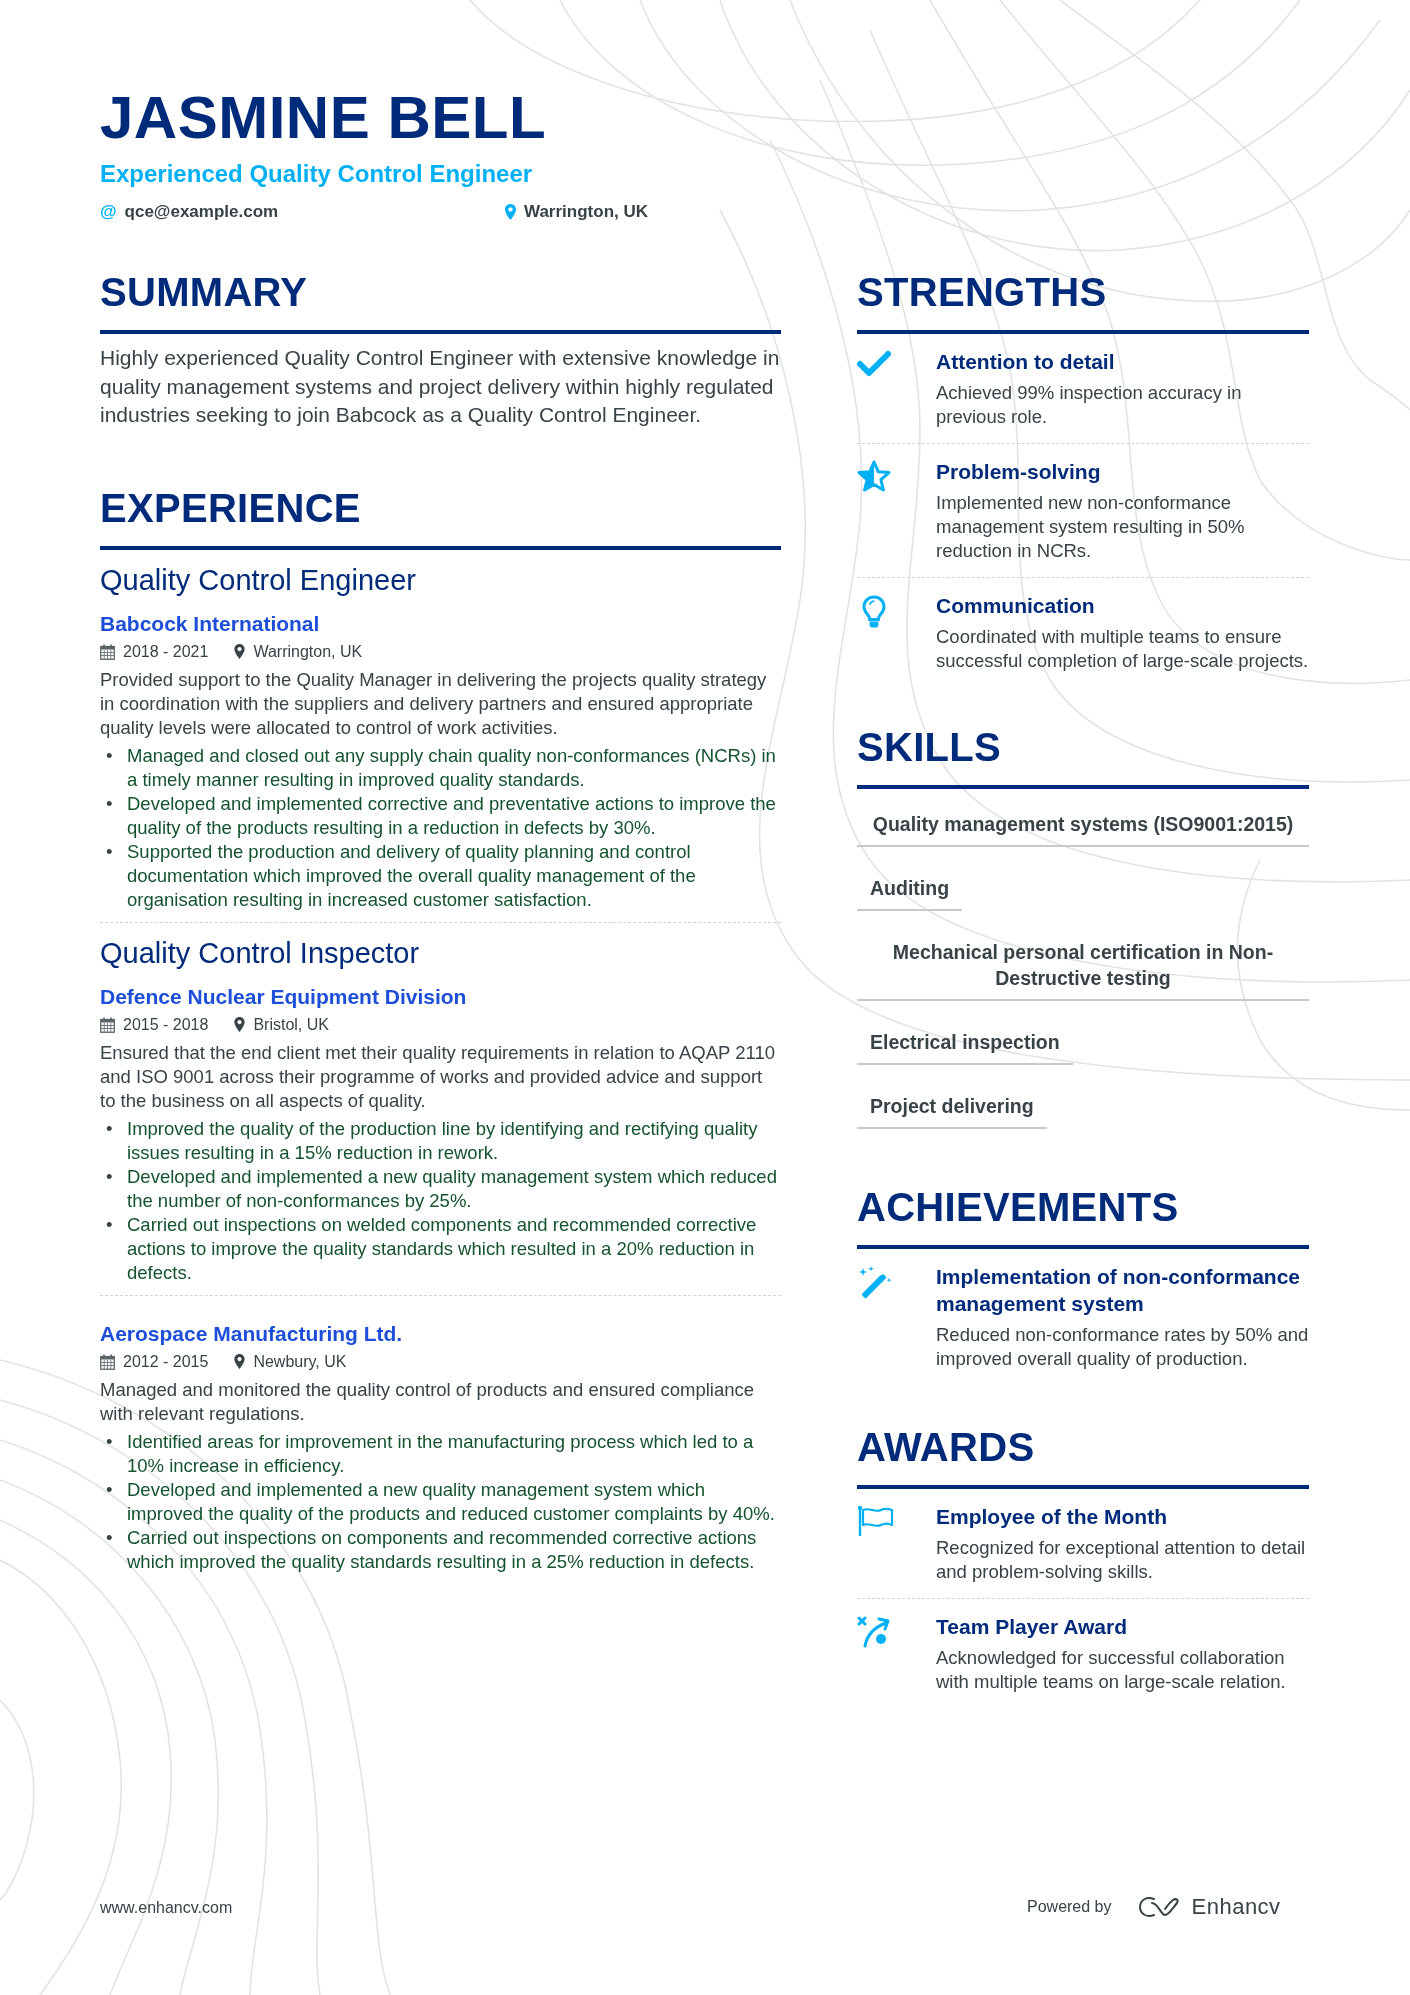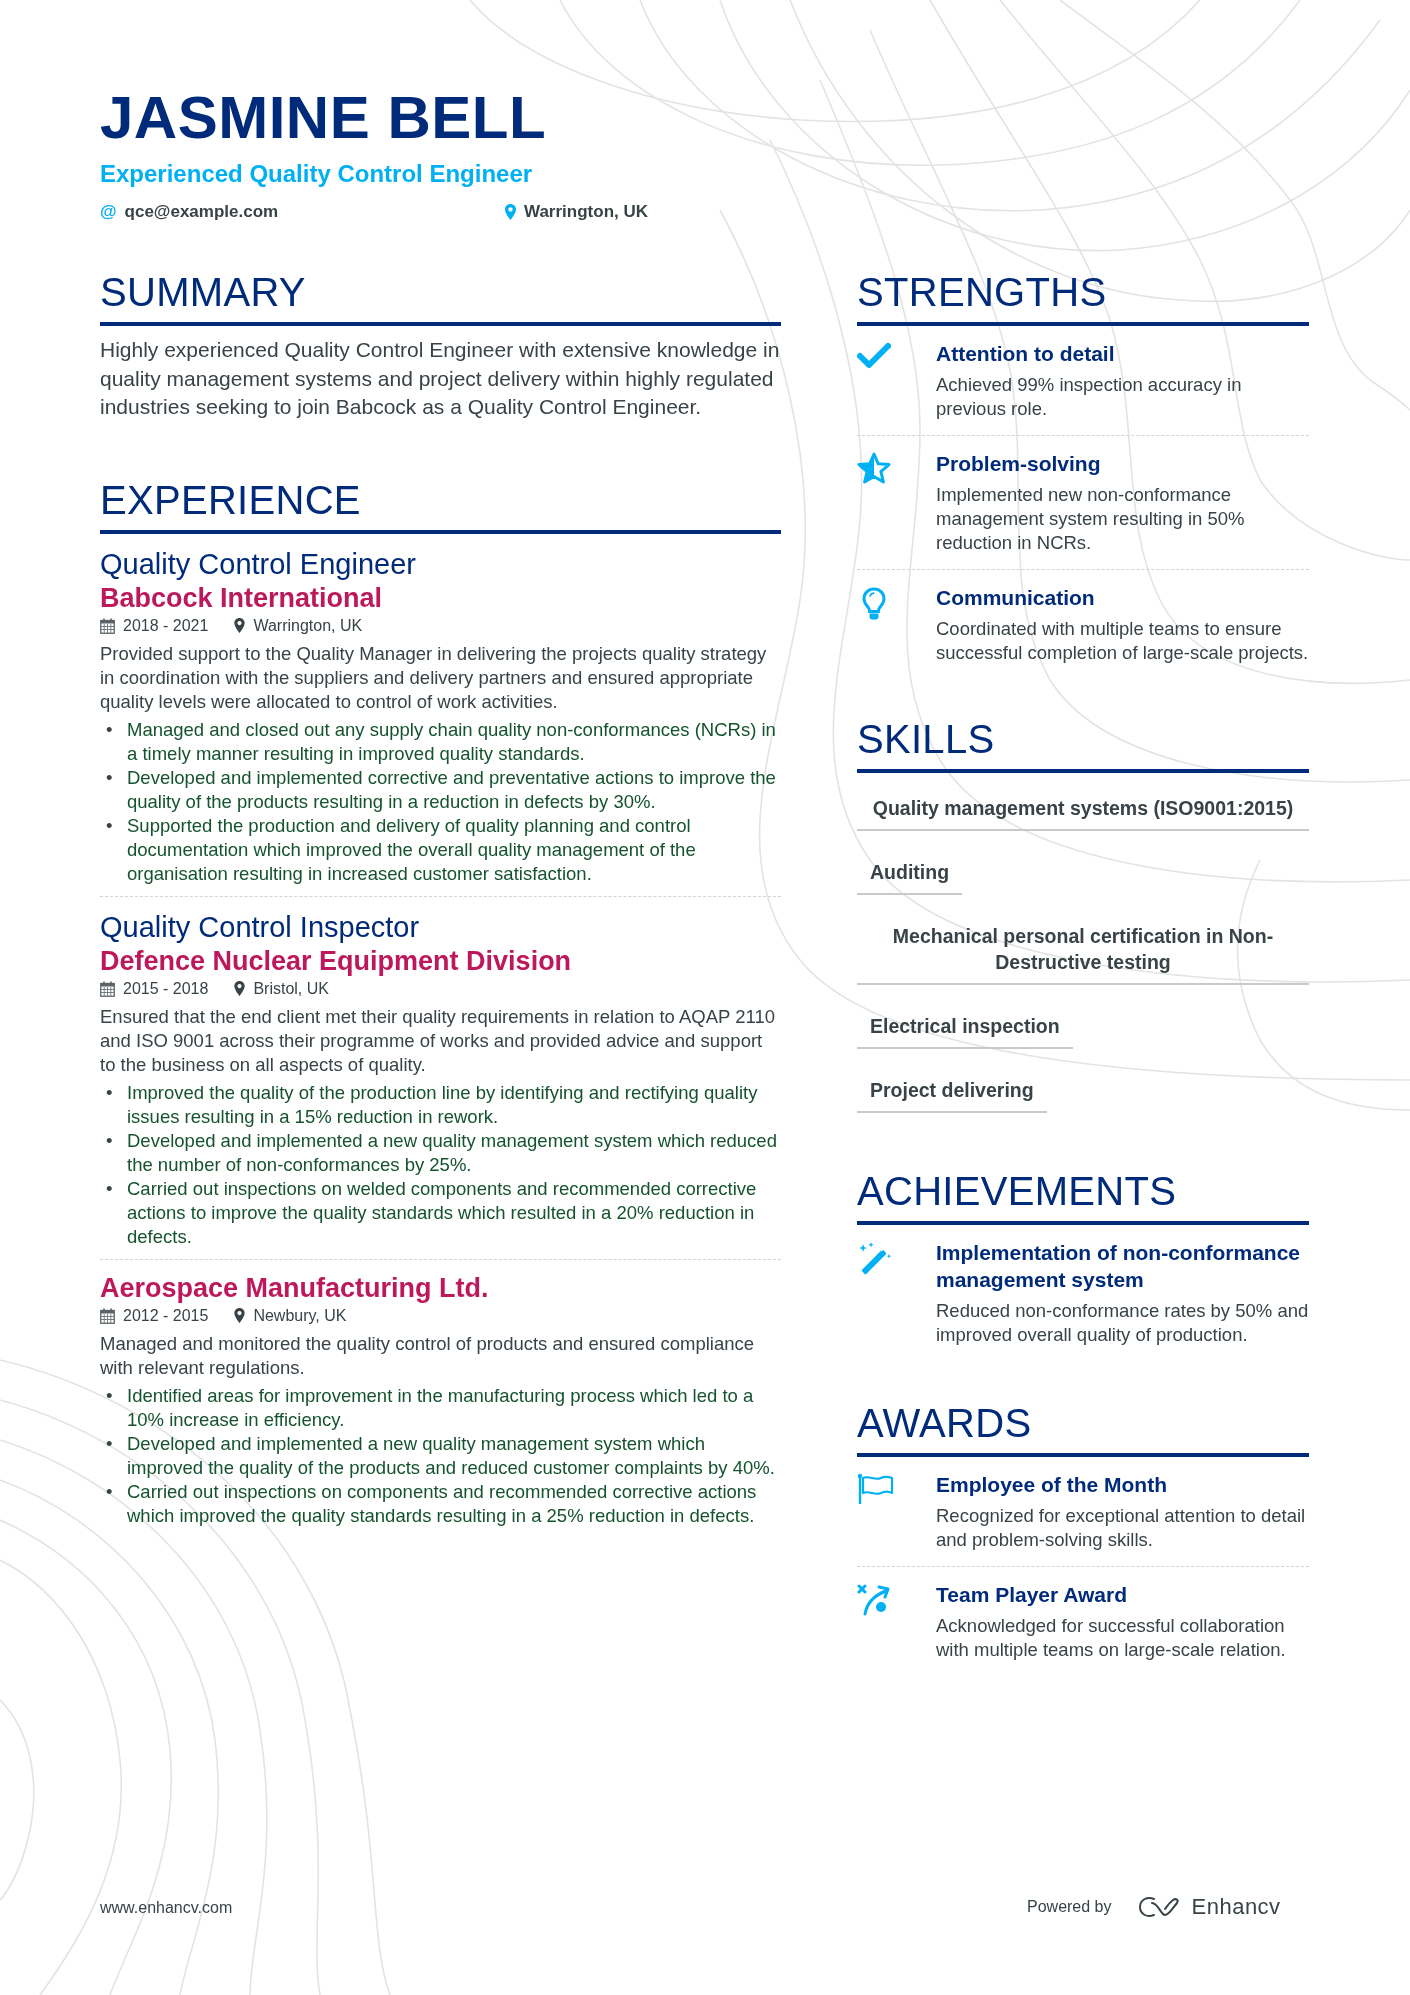--- a/index.html
+++ b/index.html
@@ -16,31 +16,31 @@
     .title { font-size: 24px; font-weight: 700; color: #00b0f5; margin-top: 4px; line-height: 36px; }
     .contacts { display: flex; margin-top: 8px; font-size: 17px; font-weight: 700; color: #384347; line-height: 24px; }
     .contact { display: flex; align-items: center; }
     .contact.email { width: 405px; }
     .contact .ico { color: #00b0f5; margin-right: 8px; font-weight: 700; display: inline-flex; align-items: center; }
 
     
     .col-left { position: absolute; left: 100px; top: 268px; width: 681px; }
     .col-right { position: absolute; left: 857px; top: 268px; width: 452px; }
 
-    .section-head { font-size: 40px; font-weight: 400; color: #002a7a; line-height: 48px; border-bottom: 4px solid #002a7a; padding-bottom: 6px; letter-spacing: 0.3px; }
+    .section-head { font-size: 40px; font-weight: 700; color: #002a7a; line-height: 48px; border-bottom: 4px solid #002a7a; padding-bottom: 14px; letter-spacing: 0.3px; }
 
     
     .summary-text { font-size: 21px; line-height: 28.5px; color: #384347; margin-top: 10px; }
 
     
     .section.experience { margin-top: 54px; }
     .job { padding: 12px 0 10px 0; border-bottom: 1px dashed #d3d3d3; }
     .job:last-child { border-bottom: none; }
     .job-title { font-size: 29px; color: #002a7a; line-height: 36px; font-weight: 400; }
-    .job-company { font-size: 27px; font-weight: 700; color: #be185d; line-height: 28px; margin-top: 2px; }
+    .job-company { font-size: 21px; font-weight: 700; color: #1d4ed8; line-height: 28px; margin-top: 12px; }
     .job-meta { display: flex; align-items: center; font-size: 16px; color: #384347; line-height: 24px; margin-top: 2px; }
     .job-meta .meta-item { display: flex; align-items: center; margin-right: 26px; }
     .job-meta svg { margin-right: 8px; }
     .job-desc { font-size: 18.5px; line-height: 24px; color: #384347; margin-top: 4px; }
     .job-bullets { list-style: none; margin-top: 4px; }
     .job-bullets li { position: relative; padding-left: 27px; font-size: 18.5px; line-height: 24px; color: #14532d; }
     .job-bullets li::before { content: "•"; position: absolute; left: 6px; top: 0; color: #384347; }
 
     
     .ritem { display: flex; padding: 14px 0 14px 0; border-bottom: 1px dashed #d3d3d3; gap: 20px; }

